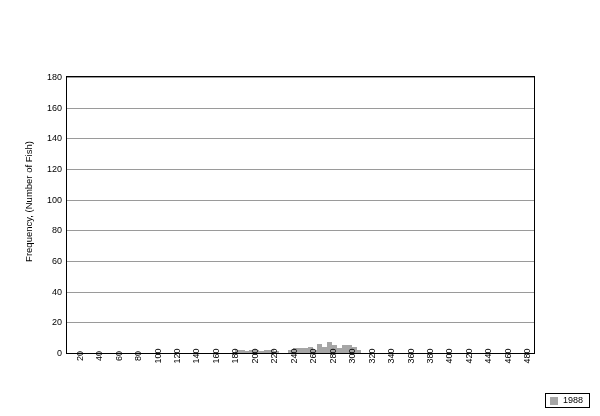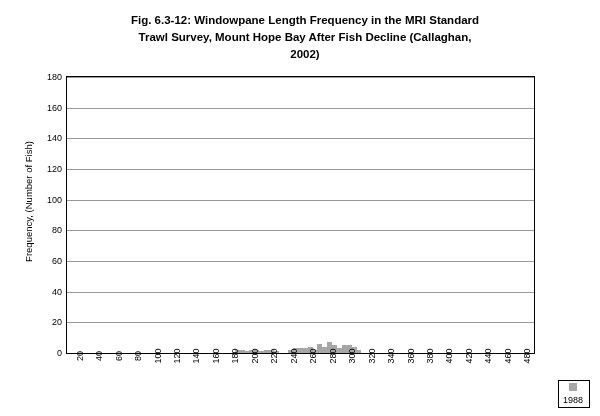--- a/index.html
+++ b/index.html
@@ -126,41 +126,37 @@
   #legend {
     position: absolute;
     right: 10px;
     bottom: 8px;
     display: flex;
     align-items: center;
     gap: 5px;
     border: 1px solid #000000;
     padding: 2px 6px 2px 4px;
     background: #ffffff;
-    flex-direction: column;
   }
   #legend .swatch {
     width: 8px;
     height: 8px;
     background: #a6a6a6;
     display: inline-block;
   }
   #legend .lname {
     font-size: 9px;
     line-height: 9px;
   }
 </style>
 </head>
 <body>
 
 <div id="page">
 
-  <div id="title">Fig. 6.3-12: Windowpane Length Frequency in the MRI Standard
-Trawl Survey, Mount Hope Bay After Fish Decline (Callaghan,
-2002)</div>
 
   <div id="plot">
     <div id="gridlines">
         <div class="gl" style="top: 245.333px;"></div>
         <div class="gl" style="top: 214.667px;"></div>
         <div class="gl" style="top: 184px;"></div>
         <div class="gl" style="top: 153.333px;"></div>
         <div class="gl" style="top: 122.667px;"></div>
         <div class="gl" style="top: 92px;"></div>
         <div class="gl" style="top: 61.3333px;"></div>

